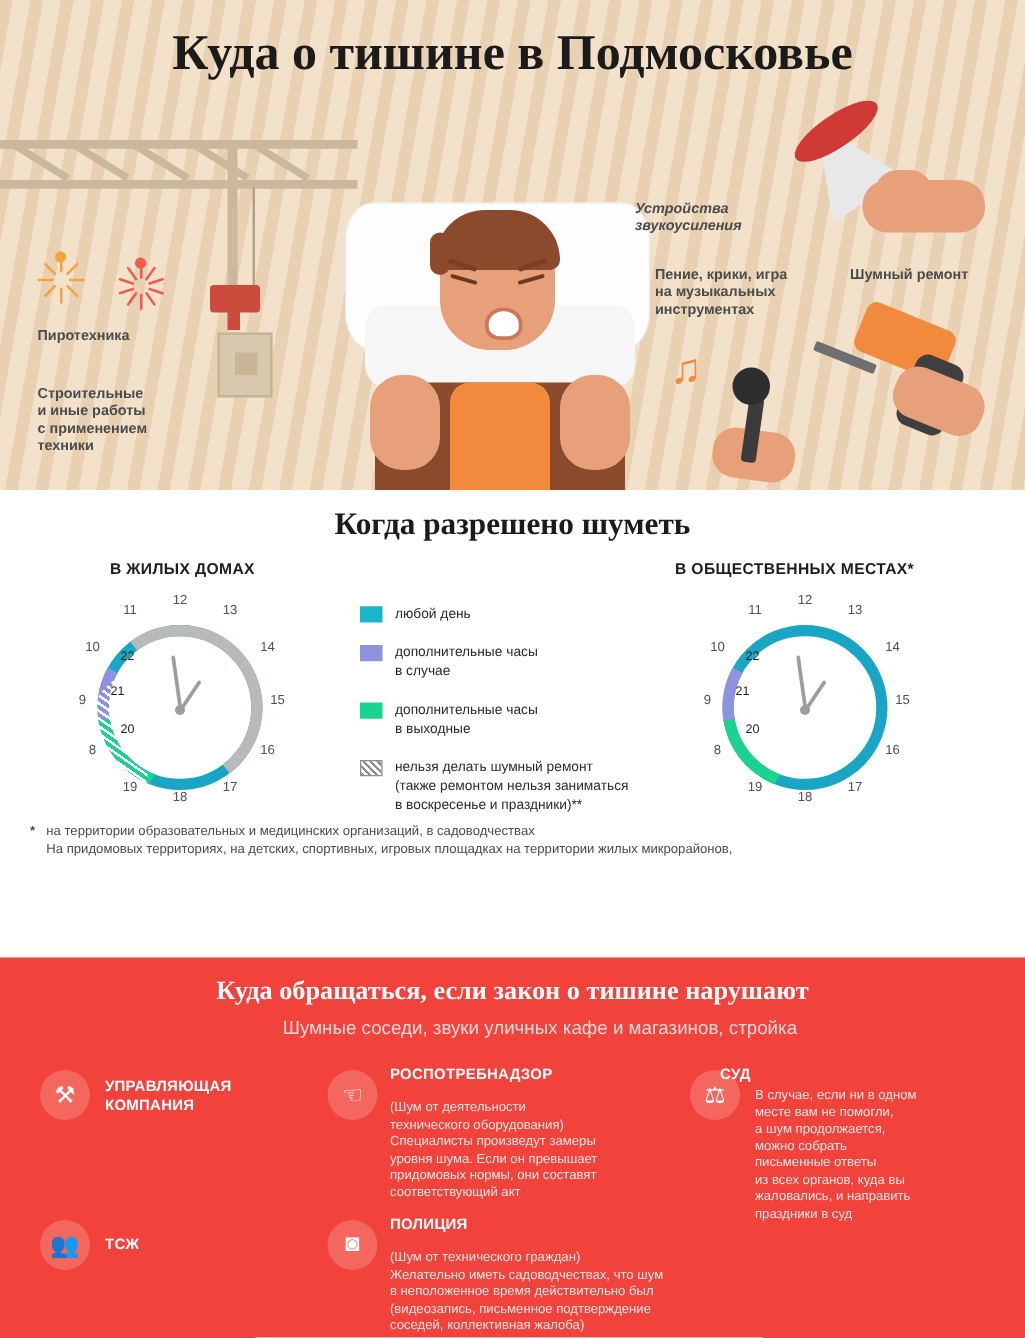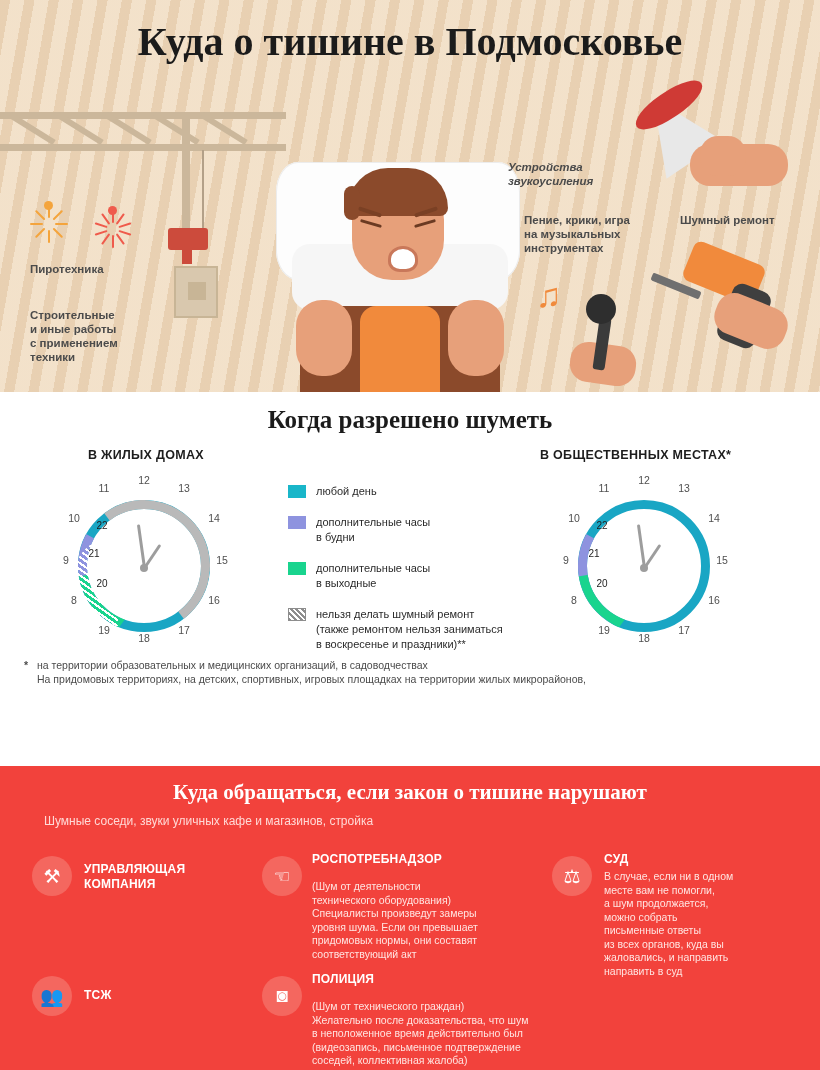--- a/index.html
+++ b/index.html
@@ -185,33 +185,33 @@
   .sw.hatchsw { background: repeating-linear-gradient(45deg,#8d8d8d 0 2px,#ffffff 2px 4px); border:1px solid #8d8d8d; }
 
   .foot { position:absolute; left:24px; font-size:10.5px; color:#4b4b4b; line-height:14px; }
   #foot1 { top:266px; }
   #foot2 { top:314px; }
   .star { font-weight:bold; }
 
   
   .sec-bot { position:relative; height:304px; background:#f2423c; color:#fff; }
   .bot-title { text-align:center; font-family:"Liberation Serif", serif; font-size:21px; font-weight:bold; padding-top:14px; color:#ffffff; }
-  .bot-sub { font-size:12px; color:#ffd9d6; padding-top:9px;padding-left:44px; }
+  .bot-sub { text-align:center; font-size:15px; color:#ffd9d6; padding-top:9px;padding-left:44px; }
   .circ {
     position:absolute; width:40px; height:40px; border-radius:50%;
     background:#f4675f; display:flex; align-items:center; justify-content:center;
     font-size:19px; color:#ffffff;
   }
   .card-title { position:absolute; font-size:12px; font-weight:bold; color:#ffffff; line-height:15px; letter-spacing:.2px; }
   .card-txt { position:absolute; font-size:10.5px; color:#ffe4e1; line-height:13.5px; }
   #c1 { left:32px; top:856px; } #t1 { left:84px; top:862px; }
   #c2 { left:32px; top:976px; } #t2 { left:84px; top:988px; }
   #c3 { left:262px; top:856px; } #t3 { left:312px; top:852px; } #x3 { left:312px; top:880px; width:220px;}
   #c4 { left:262px; top:976px; } #t4 { left:312px; top:972px; } #x4 { left:312px; top:1000px; width:225px;}
-  #c5 { left:552px; top:856px; } #t5 { left:604px; top:852px; } #x5 { left:604px; top:870px; width:200px;}
+  #c5 { left:552px; top:856px; } #t5 { left:576px; top:852px; } #x5 { left:604px; top:870px; width:200px;}
   .abs-wrap { position:absolute; left:0; top:0; width:820px; height:1070px; pointer-events:none; }
   .abs-wrap > * { pointer-events:auto; }
 </style>
 </head>
 <body>
 
 <div class="sec-top">
 
   <div class="main-title">Куда о тишине в Подмосковье</div>
 
@@ -362,21 +362,21 @@
 
   <div class="legend">
     <div class="leg-row">
       <div class="sw" style="background:#19b6c9;"></div>
       <div class="leg-txt">любой день</div>
     </div>
     <div class="leg-row">
       <div class="sw" style="background:#8e93df;"></div>
       <div class="leg-txt">
         <div>дополнительные часы</div>
-        <div>в будни</div>
+        <div>в случае</div>
       </div>
     </div>
     <div class="leg-row">
       <div class="sw" style="background:#19d48e;"></div>
       <div class="leg-txt">
         <div>дополнительные часы</div>
         <div>в выходные</div>
       </div>
     </div>
     <div class="leg-row">
@@ -422,31 +422,31 @@
     <div>Специалисты произведут замеры</div>
     <div>уровня шума. Если он превышает</div>
     <div>придомовых нормы, они составят</div>
     <div>соответствующий акт</div>
   </div>
 
   <div class="circ" id="c4">◙</div>
   <div class="card-title" id="t4">ПОЛИЦИЯ</div>
   <div class="card-txt" id="x4">
     <div>(Шум от технического граждан)</div>
-    <div>Желательно после доказательства, что шум</div>
+    <div>Желательно иметь садоводчествах, что шум</div>
     <div>в неположенное время действительно был</div>
     <div>(видеозапись, письменное подтверждение</div>
     <div>соседей, коллективная жалоба)</div>
   </div>
 
   <div class="circ" id="c5">⚖</div>
   <div class="card-title" id="t5">СУД</div>
   <div class="card-txt" id="x5">
     <div>В случае, если ни в одном</div>
     <div>месте вам не помогли,</div>
     <div>а шум продолжается,</div>
     <div>можно собрать</div>
     <div>письменные ответы</div>
     <div>из всех органов, куда вы</div>
     <div>жаловались, и направить</div>
-    <div>направить в суд</div>
+    <div>праздники в суд</div>
   </div>
 </div>
 
 </body></html>

